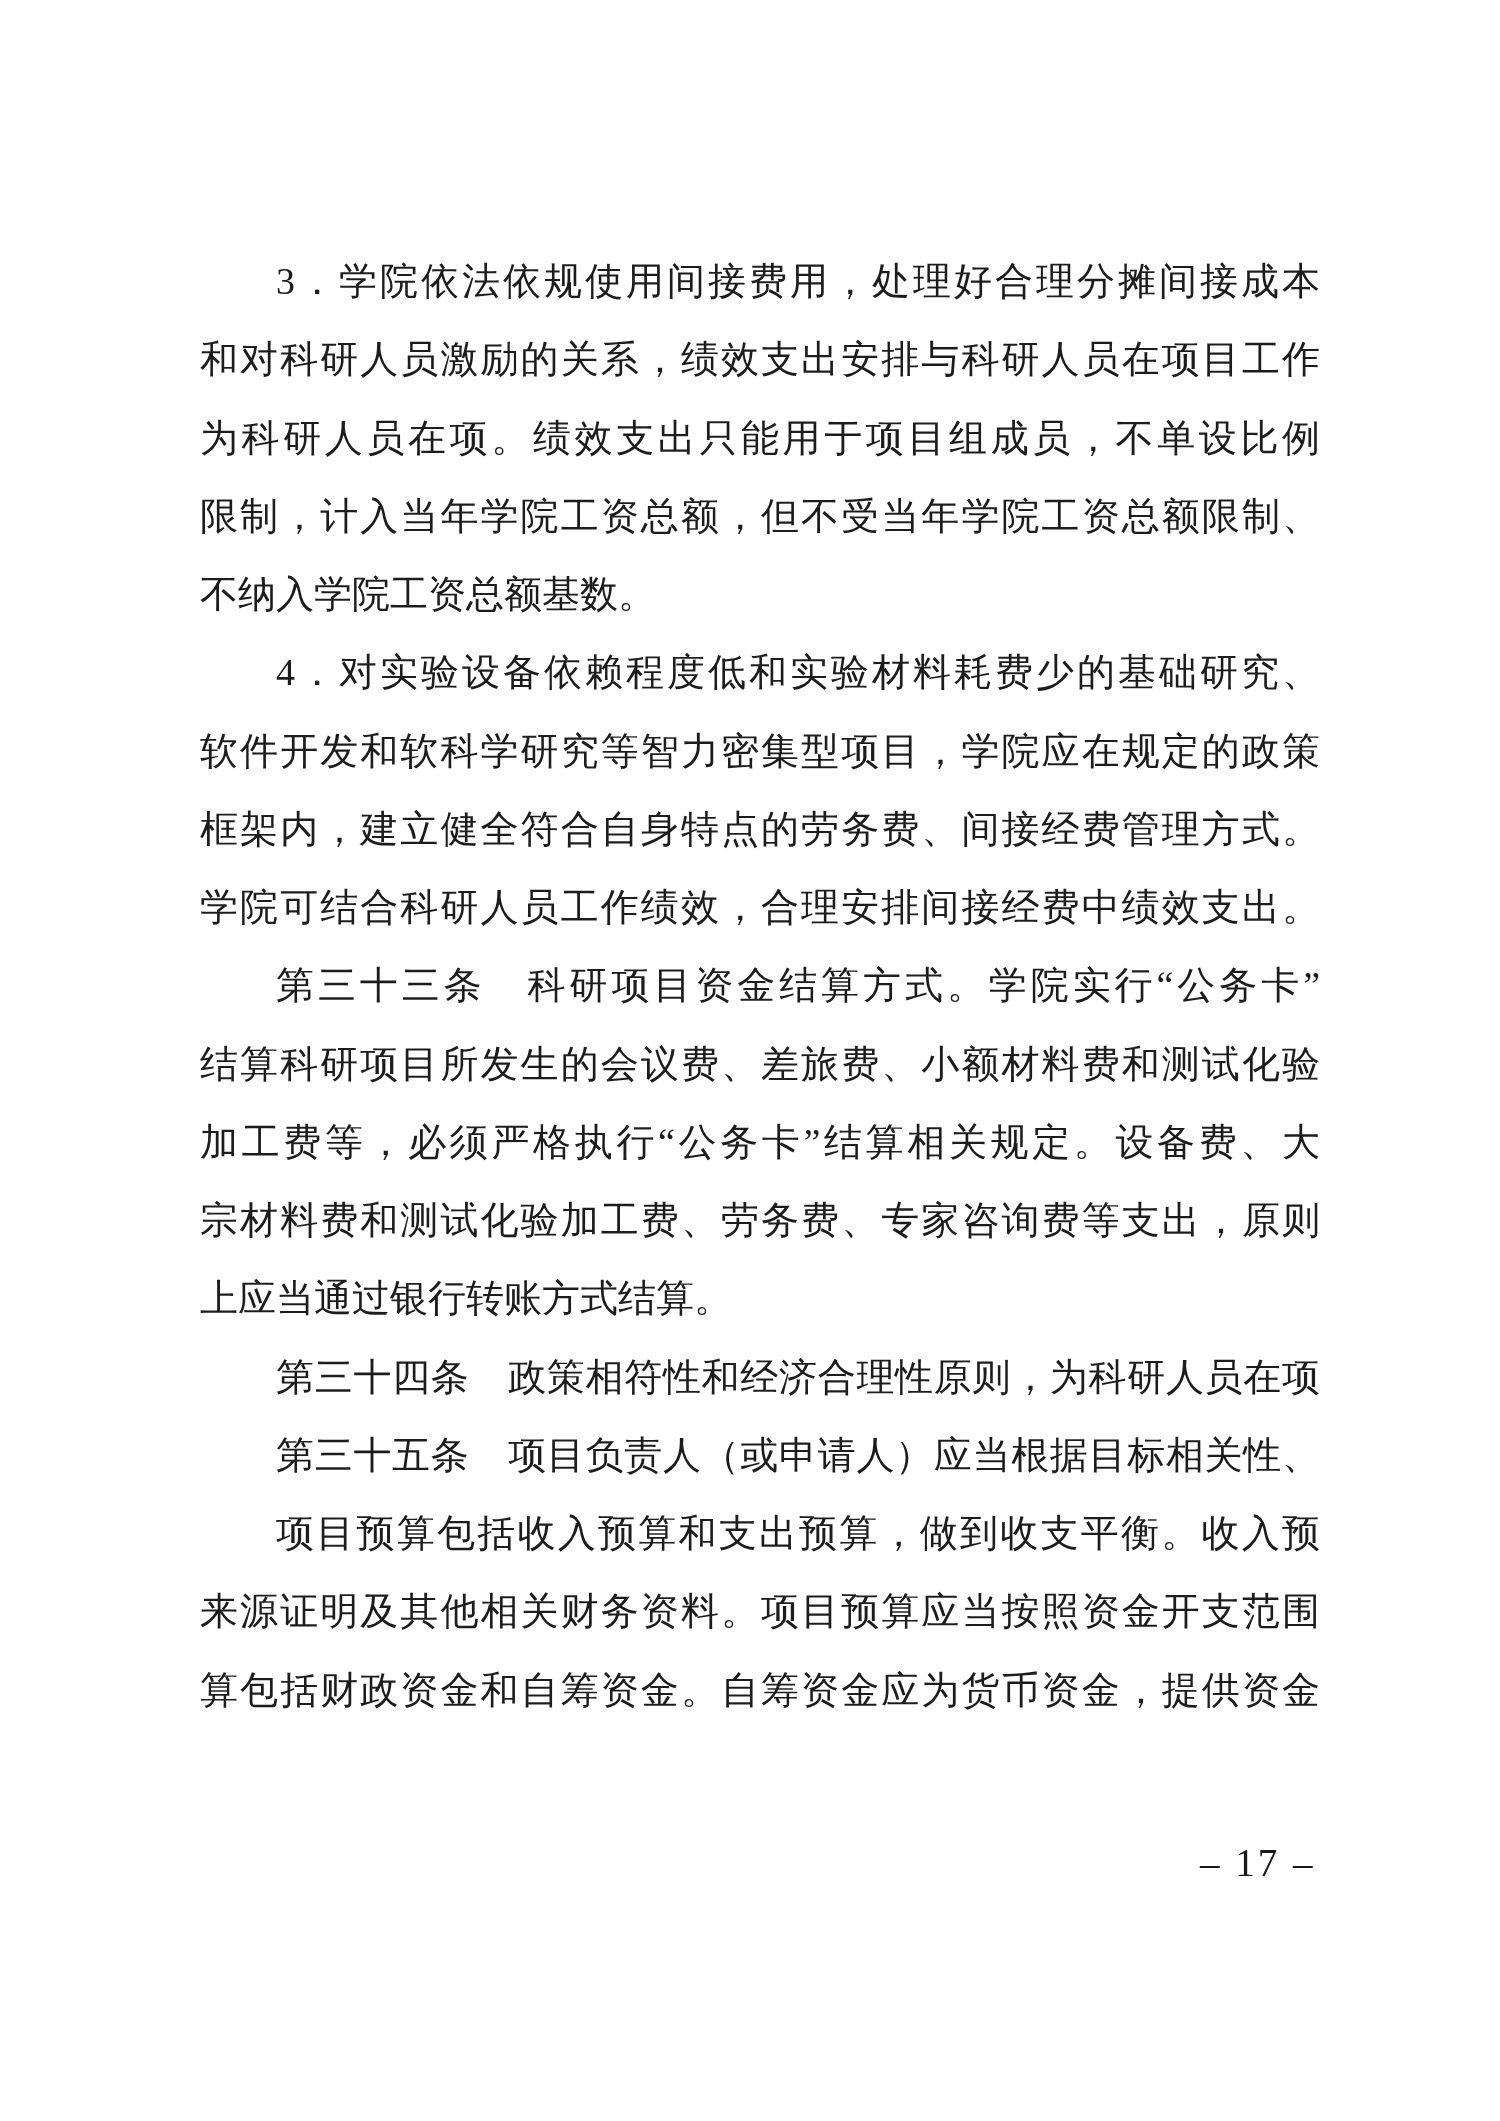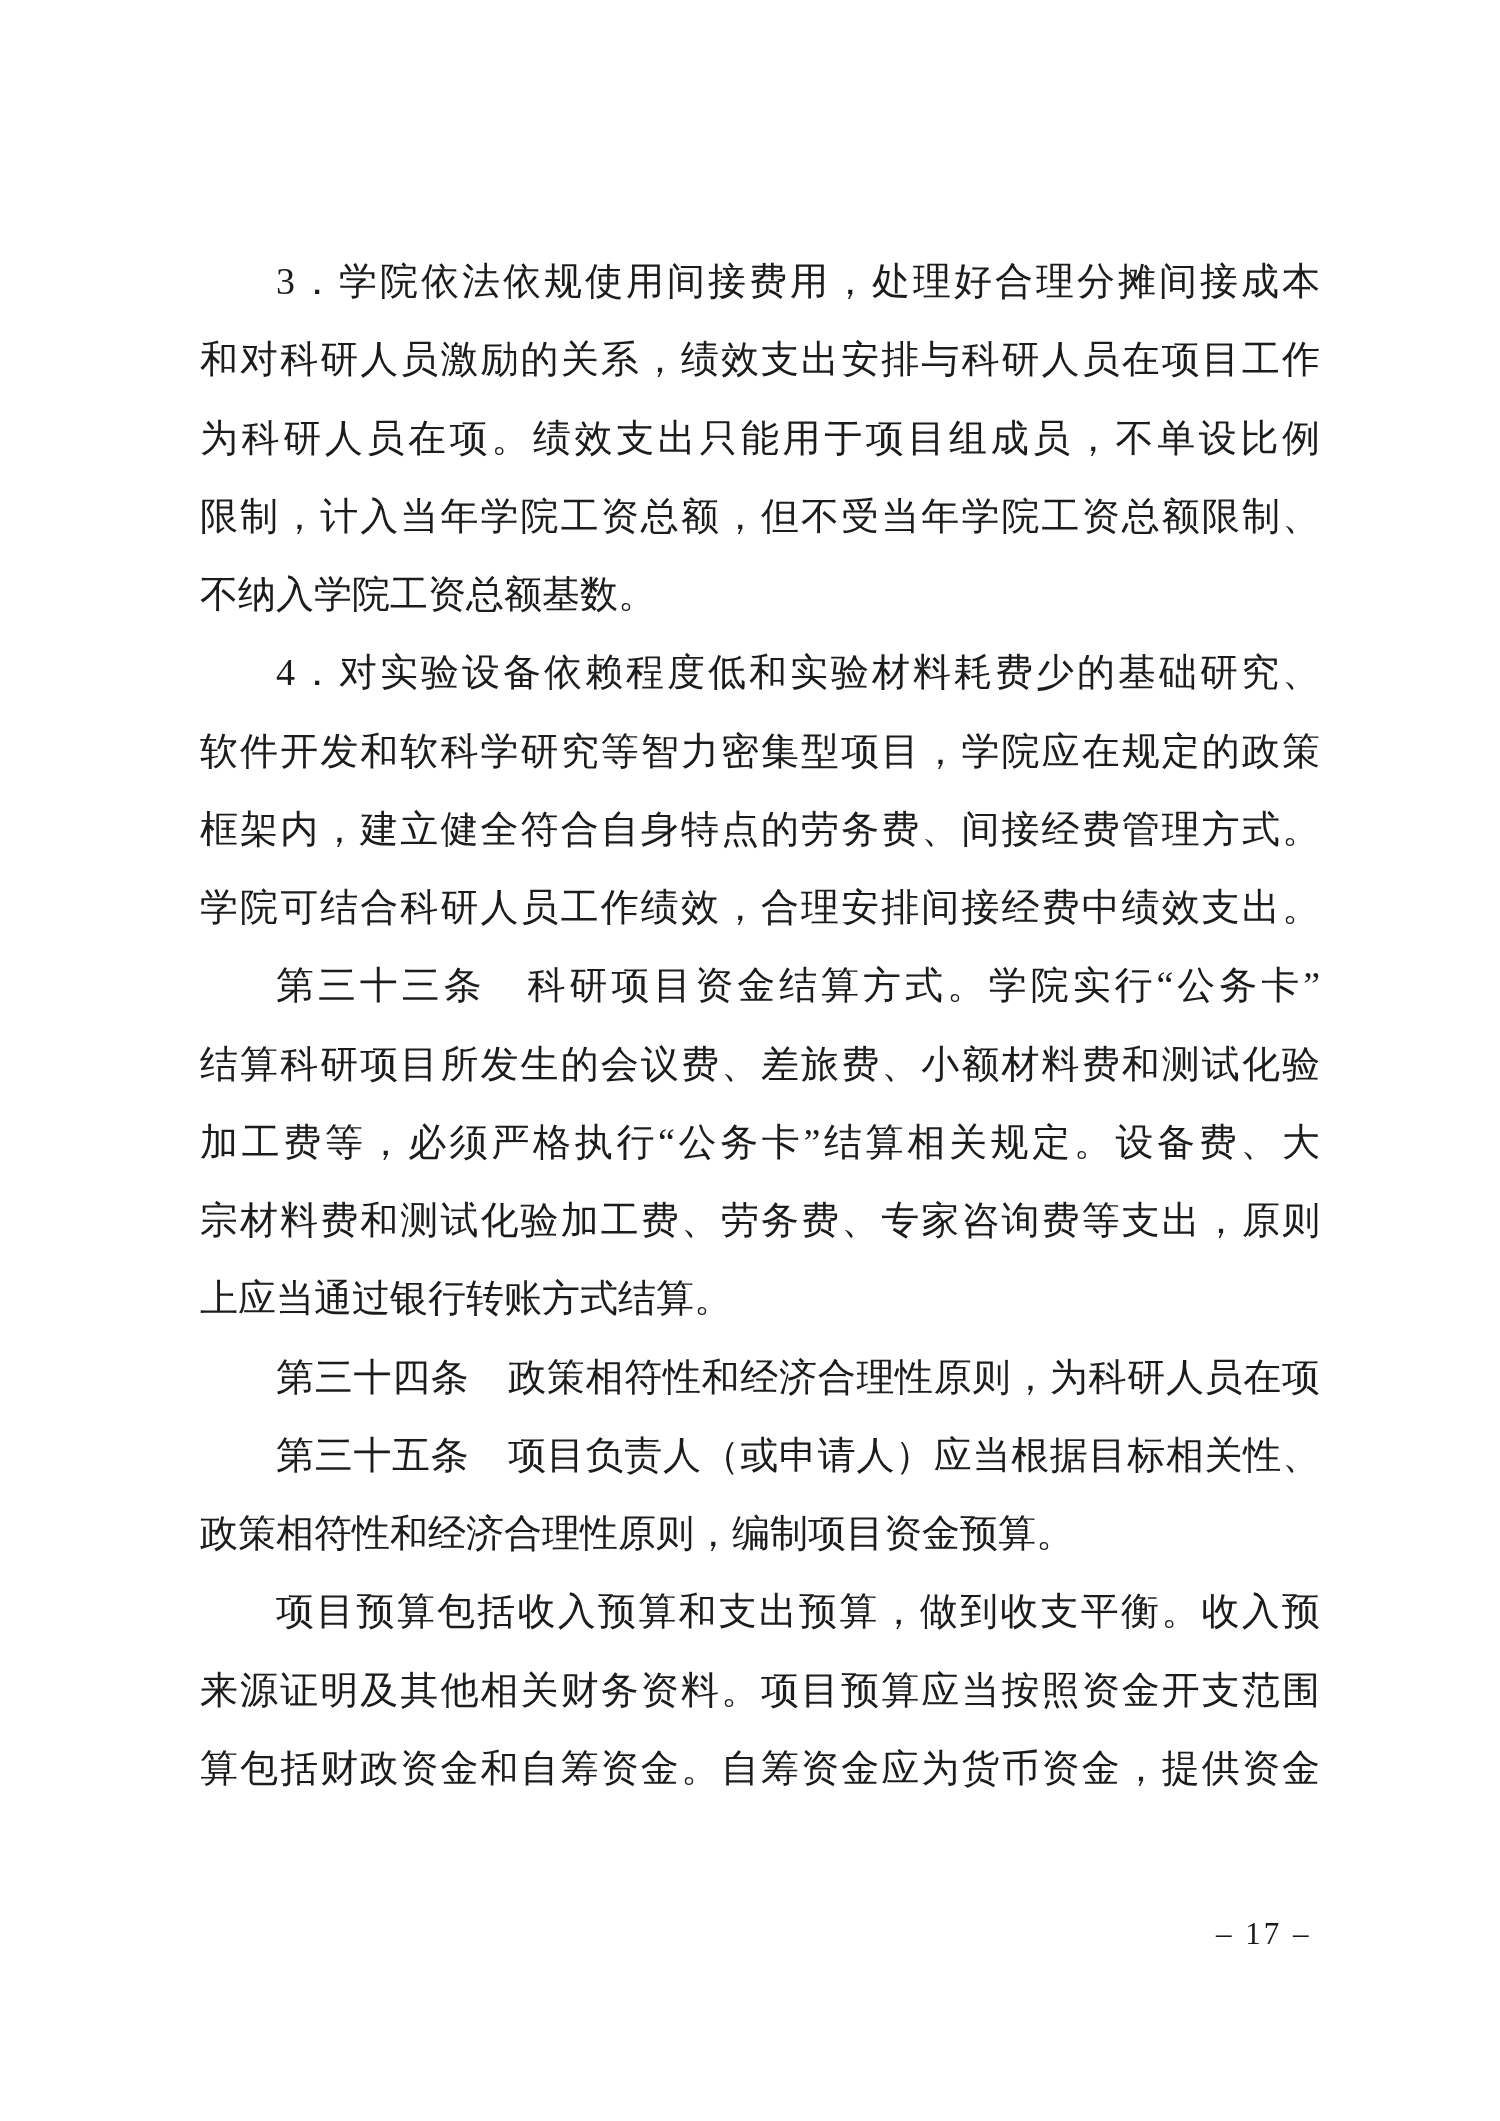--- a/index.html
+++ b/index.html
@@ -37,27 +37,26 @@
   
   .indent {
     text-indent: 76px;
   }
   
   .end {
     text-align: left;
   }
   .pagenum {
     position: absolute;
-    top: 1916px;
+    top: 1845px;
     left: 1200px;
-    font-size: 31px;
+    font-size: 39px;
     line-height: 36px;
     letter-spacing: 3px;
     color: #191919;
-    margin-left: 16px;
   }
 </style>
 </head>
 <body>
 
 <div class="page">
   <div class="text-block">
     <div class="line fill indent">3．学院依法依规使用间接费用，处理好合理分摊间接成本</div>
     <div class="line fill">和对科研人员激励的关系，绩效支出安排与科研人员在项目工作</div>
     <div class="line fill">为科研人员在项。绩效支出只能用于项目组成员，不单设比例</div>
@@ -67,19 +66,18 @@
     <div class="line fill">软件开发和软科学研究等智力密集型项目，学院应在规定的政策</div>
     <div class="line fill">框架内，建立健全符合自身特点的劳务费、间接经费管理方式。</div>
     <div class="line fill">学院可结合科研人员工作绩效，合理安排间接经费中绩效支出。</div>
     <div class="line fill indent">第三十三条　科研项目资金结算方式。学院实行“公务卡”</div>
     <div class="line fill">结算科研项目所发生的会议费、差旅费、小额材料费和测试化验</div>
     <div class="line fill">加工费等，必须严格执行“公务卡”结算相关规定。设备费、大</div>
     <div class="line fill">宗材料费和测试化验加工费、劳务费、专家咨询费等支出，原则</div>
     <div class="line end">上应当通过银行转账方式结算。</div>
     <div class="line fill indent">第三十四条　政策相符性和经济合理性原则，为科研人员在项</div>
     <div class="line fill indent">第三十五条　项目负责人（或申请人）应当根据目标相关性、</div>
-    <div class="line end">政策相符性和经济合理性原则，编制项目资金预算。</div>
     <div class="line fill indent">项目预算包括收入预算和支出预算，做到收支平衡。收入预</div>
     <div class="line fill">来源证明及其他相关财务资料。项目预算应当按照资金开支范围</div>
     <div class="line fill">算包括财政资金和自筹资金。自筹资金应为货币资金，提供资金</div>
   </div>
   <div class="pagenum">– 17 –</div>
 </div>
 
 </body></html>

